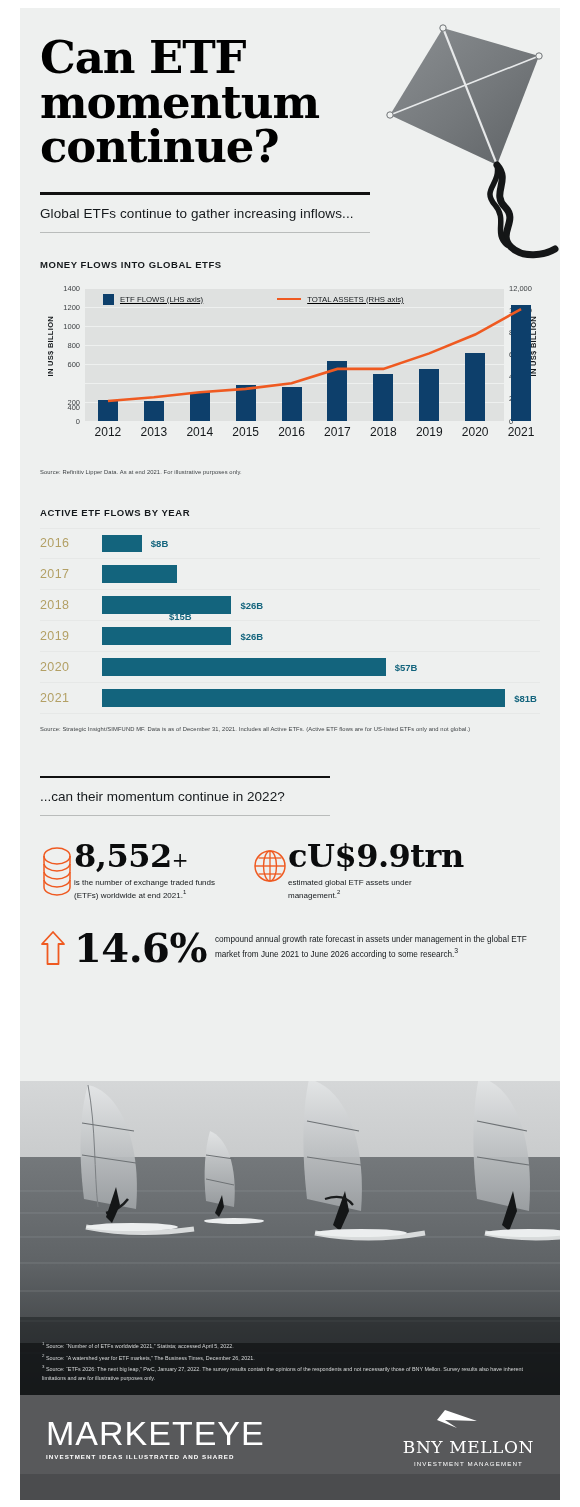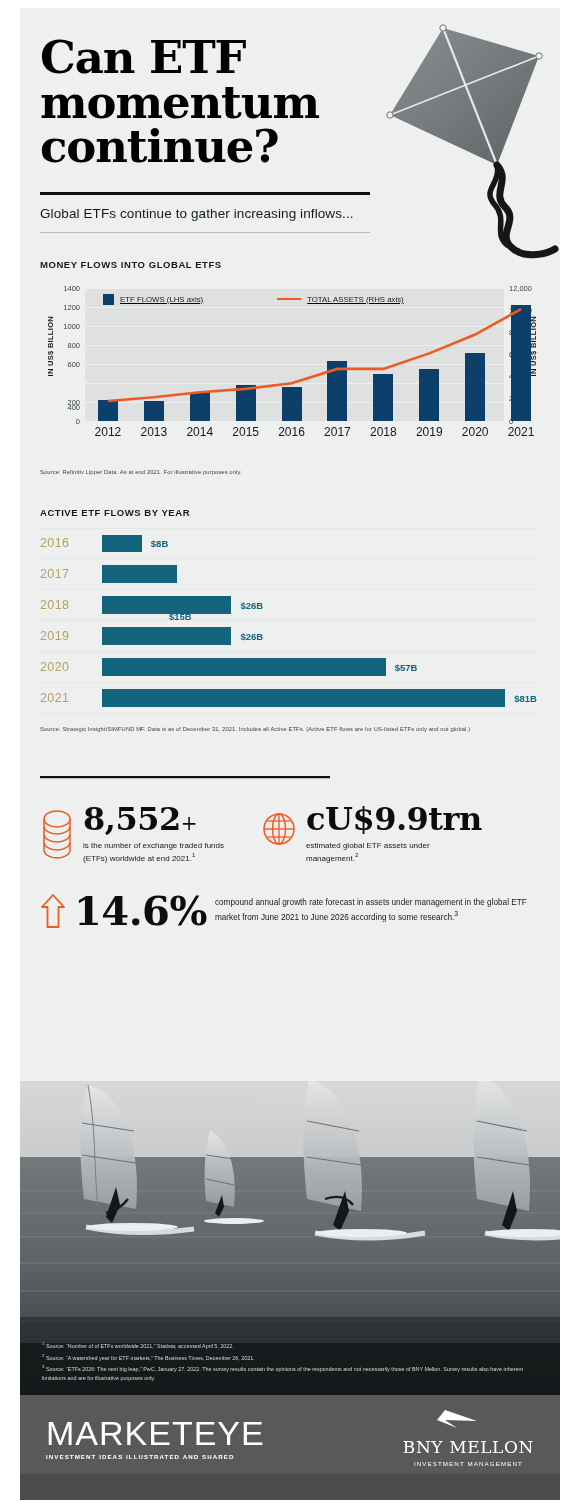--- a/index.html
+++ b/index.html
@@ -51,21 +51,21 @@
   .c2bar { position:absolute; left:0; top:6px; bottom:6px; background:#13647d; }
   .c2val { position:absolute; top:50%; transform:translateY(-50%); font-size:9.5px; font-weight:700; color:#13647d; }
 
   
   .mid { margin-top:44px; }
   .mid .rule-thick { width:290px; margin:0; height:2px; }
   .mid-q { font-size:13.5px; color:#15191c; padding:11px 0; width:290px; }
   .mid .rule-thin { width:290px; }
 
   .stats { display:flex; margin-top:24px; gap:18px; }
-  .stat { display:flex; gap:9px; }
+  .stat { display:flex; }
   .stat-ico { flex:0 0 auto; padding-top:6px; }
   .big { font-family:"DejaVu Serif", serif; font-weight:700; font-size:32px; line-height:1; color:#0b0c0d; letter-spacing:-0.5px; white-space:nowrap; }
   .big .plus { font-size:20px; font-weight:400; }
   .stat-sub { font-size:8px; line-height:1.45; color:#15191c; margin-top:5px; max-width:160px; }
   .stat-sub sup { font-size:6px; }
 
   .cagr { display:flex; align-items:flex-start; gap:8px; margin-top:26px; }
   .cagr .big { font-size:40px; }
   .cagr-txt { font-size:8.2px; line-height:1.5; color:#15191c; max-width:330px; padding-top:6px; }
 
@@ -227,20 +227,21 @@
             <div class="c2bar" style="width: 403.159px;"></div>
             <div class="c2val" style="left: 412.159px;">$81B</div>
           </div>
         </div>
       </div>
     <div class="src" style="margin-top:12px">Source: Strategic Insight/SIMFUND MF. Data is as of December 31, 2021. Includes all Active ETFs. (Active ETF flows are for US-listed ETFs only and not global.)</div>
   </div>
 
   <div class="sect mid">
     <div class="rule-thick"></div>
+    <div class="mid-q">...can their momentum continue in 2022?</div>
     <div class="rule-thin"></div>
 
     <div class="stats">
 
       <div class="stat">
         <div class="stat-ico">
           <svg width="34" height="52" viewBox="0 0 34 52">
             <ellipse cx="17" cy="10" rx="13" ry="8" fill="none" stroke="#ef5a21" stroke-width="1.5"></ellipse>
             <path d="M4,10 v7 a13,8 0 0 0 26,0 v-7" fill="none" stroke="#ef5a21" stroke-width="1.5"></path>
             <path d="M4,18 v7 a13,8 0 0 0 26,0 v-7" fill="none" stroke="#ef5a21" stroke-width="1.5"></path>

